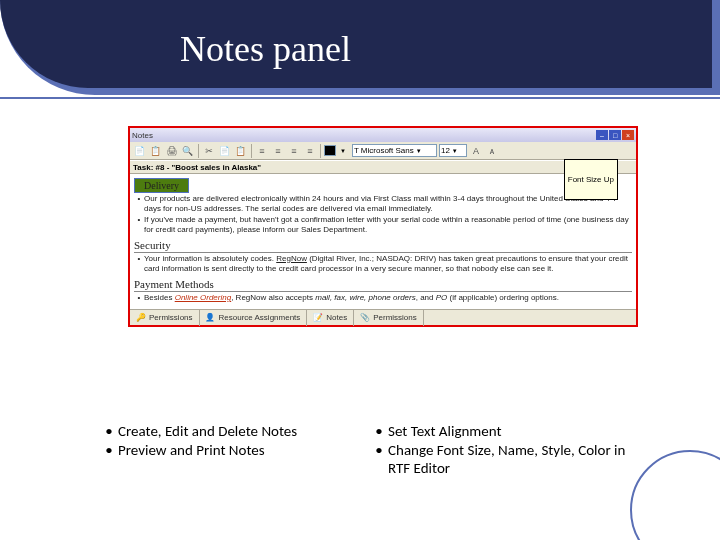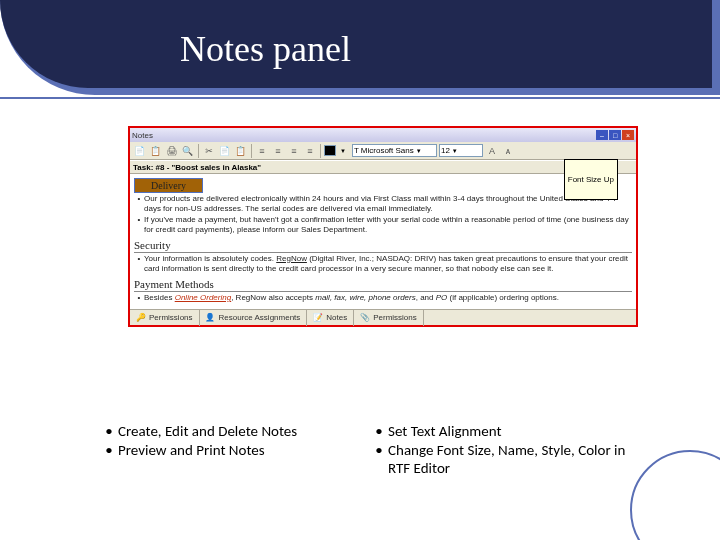--- a/index.html
+++ b/index.html
@@ -16,21 +16,21 @@
   .hbtn.min { background:#3a55c0; } .hbtn.max{background:#3a55c0;} .hbtn.close{background:#d04020;}
   .toolbar { display: flex; align-items: center; background: #ece9d8; height: 18px; padding: 1px 3px; gap: 2px; border-bottom: 1px solid #aca899; font-size: 8px; }
   .tbicon { width: 14px; height: 14px; display: inline-flex; align-items: center; justify-content: center; font-size: 9px; color: #555; border: 1px solid transparent; }
   .sep { width:1px; height:14px; background:#aca899; margin:0 1px; }
   .font-select { font-size: 8px; height: 13px; border: 1px solid #7f9db9; background:#fff; padding: 0 1px; display:flex; align-items:center; color:#000; }
   .arrow { font-size:6px; margin-left:2px; color:#000;}
   .swatch { width: 12px; height: 11px; background: #000; border:1px solid #7f9db9; }
   .task-row { background:#ece9d8; border-top:1px solid #fff; border-bottom:1px solid #aca899; height:14px; display:flex; align-items:center; font-size:8px; padding:0 3px; font-weight:bold; }
   .doc { background:#fff; font-size: 8px; line-height: 1.3; padding: 2px 4px 6px 4px; color:#222; }
   .doc h4 { font-family: "Times New Roman", serif; font-weight: normal; font-size: 11px; margin: 2px 0 1px 0; border-bottom: 1px solid #888; padding-bottom:0; }
-  .doc h4.delivery { background:#a16207; border:1px solid #5070c0; display:inline-block; padding:0 16px; margin-bottom:1px; font-size:10px;}
+  .doc h4.delivery { background:#4d7c0f; border:1px solid #5070c0; display:inline-block; padding:0 9px; margin-bottom:1px; font-size:10px;}
   .doc .row { display:flex; }
   .doc .bull { width:10px; text-align:center; }
   .doc .txt { flex:1; }
   .doc u { text-decoration: underline; }
   .doc .olink { color:#c03010; font-style: italic; text-decoration: underline; }
   .doc .em { font-style: italic; font-weight:normal; }
   .bottom-tabs { display:flex; align-items:center; background:#ece9d8; height:16px; border-top:1px solid #aca899; font-size:8px; gap:0; }
   .btab { display:flex; align-items:center; gap:3px; padding:0 6px; height:16px; border-right:1px solid #aca899; color:#333; }
   .btab .ico { font-size:8px; }
   .tooltip { position:absolute; background:#ffffe1; border:1px solid #000; font-size:8px; padding:15px 3px; top: 31px; right: 18px; text-align: center; }
@@ -72,21 +72,21 @@
       <span class="sep"></span>
       <span class="tbicon">≡</span>
       <span class="tbicon">≡</span>
       <span class="tbicon">≡</span>
       <span class="tbicon">≡</span>
       <span class="sep"></span>
       <span class="swatch"></span>
         <span class="arrow">▼</span>
       <span style="width:2px"></span>
       <span class="font-select" style="width:85px;">T <span style="margin-left:2px;">Microsoft Sans</span><span class="arrow">▼</span></span>
-      <span class="font-select" style="width:44px;">
+      <span class="font-select" style="width:28px;">
           <span>12</span>
           <span class="arrow">▼</span>
         </span>
       <span class="tbicon">A</span>
       <span class="tbicon">ᴀ</span>
     </div>
     <div class="tooltip">Font Size Up</div>
 
     <div class="task-row">
       <span>Task: #8 - "Boost sales in Alaska"</span>

